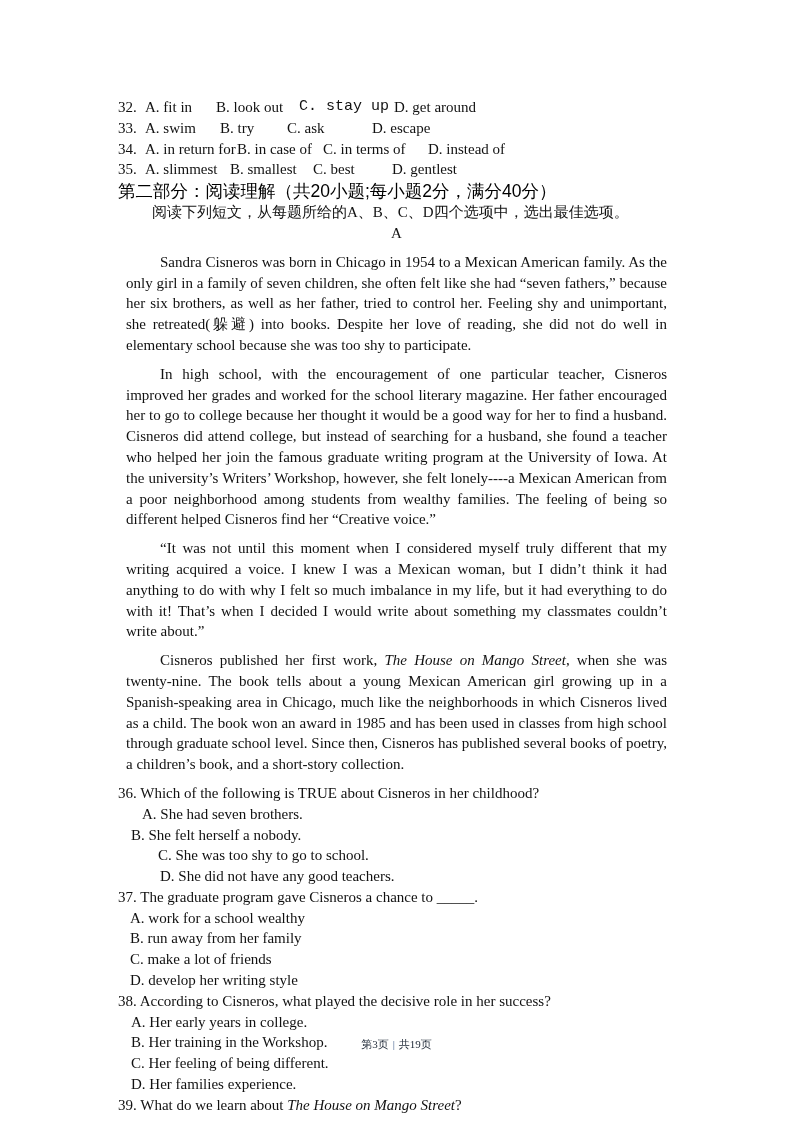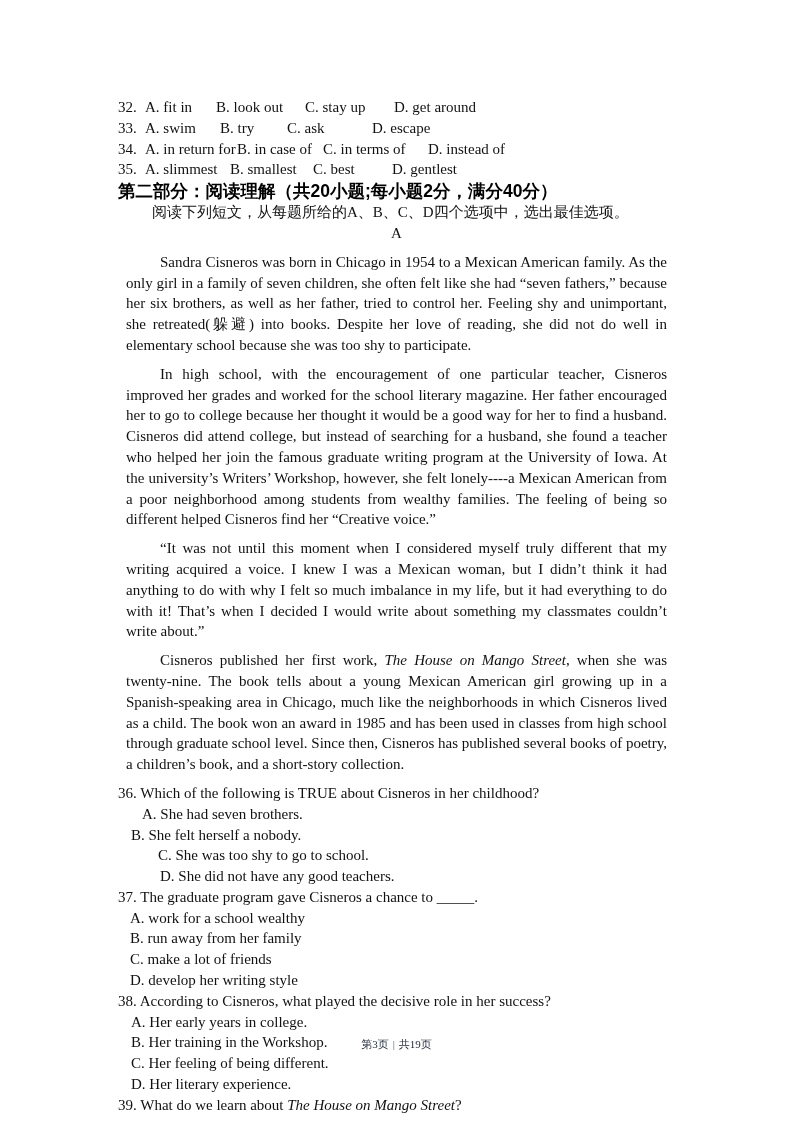--- a/index.html
+++ b/index.html
@@ -15,28 +15,28 @@
     position: absolute;
     left: 118px; top: 97px;
     width: 557px;
   }
   .line { font-size: 15px; line-height: 20.8px; }
 
   
   .cloze-row { position: relative; height: 20.8px; white-space: nowrap; }
   .cloze-row span { position: absolute; top: 0; font-size: 15px; line-height: 20.8px; }
   .cloze-row .n  { left: 0; }
-  #q32 .o1 { left: 27px; } #q32 .o2 { left: 98px; }  #q32 .o3 { left: 187px; } #q32 .o4 { left: 276px; }
+  #q32 .o1 { left: 27px; } #q32 .o2 { left: 98px; }  #q32 .o3 { left: 181px; font-family: Liberation Mono, monospace; } #q32 .o4 { left: 276px; }
   #q33 .o1 { left: 27px; } #q33 .o2 { left: 102px; } #q33 .o3 { left: 169px; } #q33 .o4 { left: 254px; }
   #q34 .o1 { left: 27px; } #q34 .o2 { left: 119px; } #q34 .o3 { left: 205px; } #q34 .o4 { left: 310px; }
   #q35 .o1 { left: 27px; } #q35 .o2 { left: 112px; } #q35 .o3 { left: 195px; } #q35 .o4 { left: 274px; }
 
   .section-header {
     font-family: "Liberation Sans", sans-serif;
-    font-weight: bold;
+    font-weight: normal;
     font-size: 17.5px;
     line-height: 22px;
     color: #000000;
     white-space: nowrap;
   }
   .instruction { text-indent: 34px; }
   .passage-label { text-align: center; }
   .para {
     margin: 8px;
     text-indent: 34px;
@@ -114,21 +114,21 @@
   <div class="line stem">37. The graduate program gave Cisneros a chance to _____.</div>
   <div class="line opt-line ind-12">A. work for a school wealthy</div>
   <div class="line opt-line ind-12">B. run away from her family</div>
   <div class="line opt-line ind-12">C. make a lot of friends</div>
   <div class="line opt-line ind-12">D. develop her writing style</div>
 
   <div class="line stem">38. According to Cisneros, what played the decisive role in her success?</div>
   <div class="line opt-line ind-13">A. Her early years in college.</div>
   <div class="line opt-line ind-13">B. Her training in the Workshop.</div>
   <div class="line opt-line ind-13">C. Her feeling of being different.</div>
-  <div class="line opt-line ind-13">D. Her literary experience.</div>
+  <div class="line opt-line ind-13">D. Her families experience.</div>
 
   <div class="line stem"><span>39. What do we learn about </span><span class="italic">The House on Mango Street</span><span>?</span></div>
 
 </div>
 
 <div class="footer">
   <span>第3页</span><span class="sep">|</span><span>共19页</span>
 </div>
 
 </body></html>

